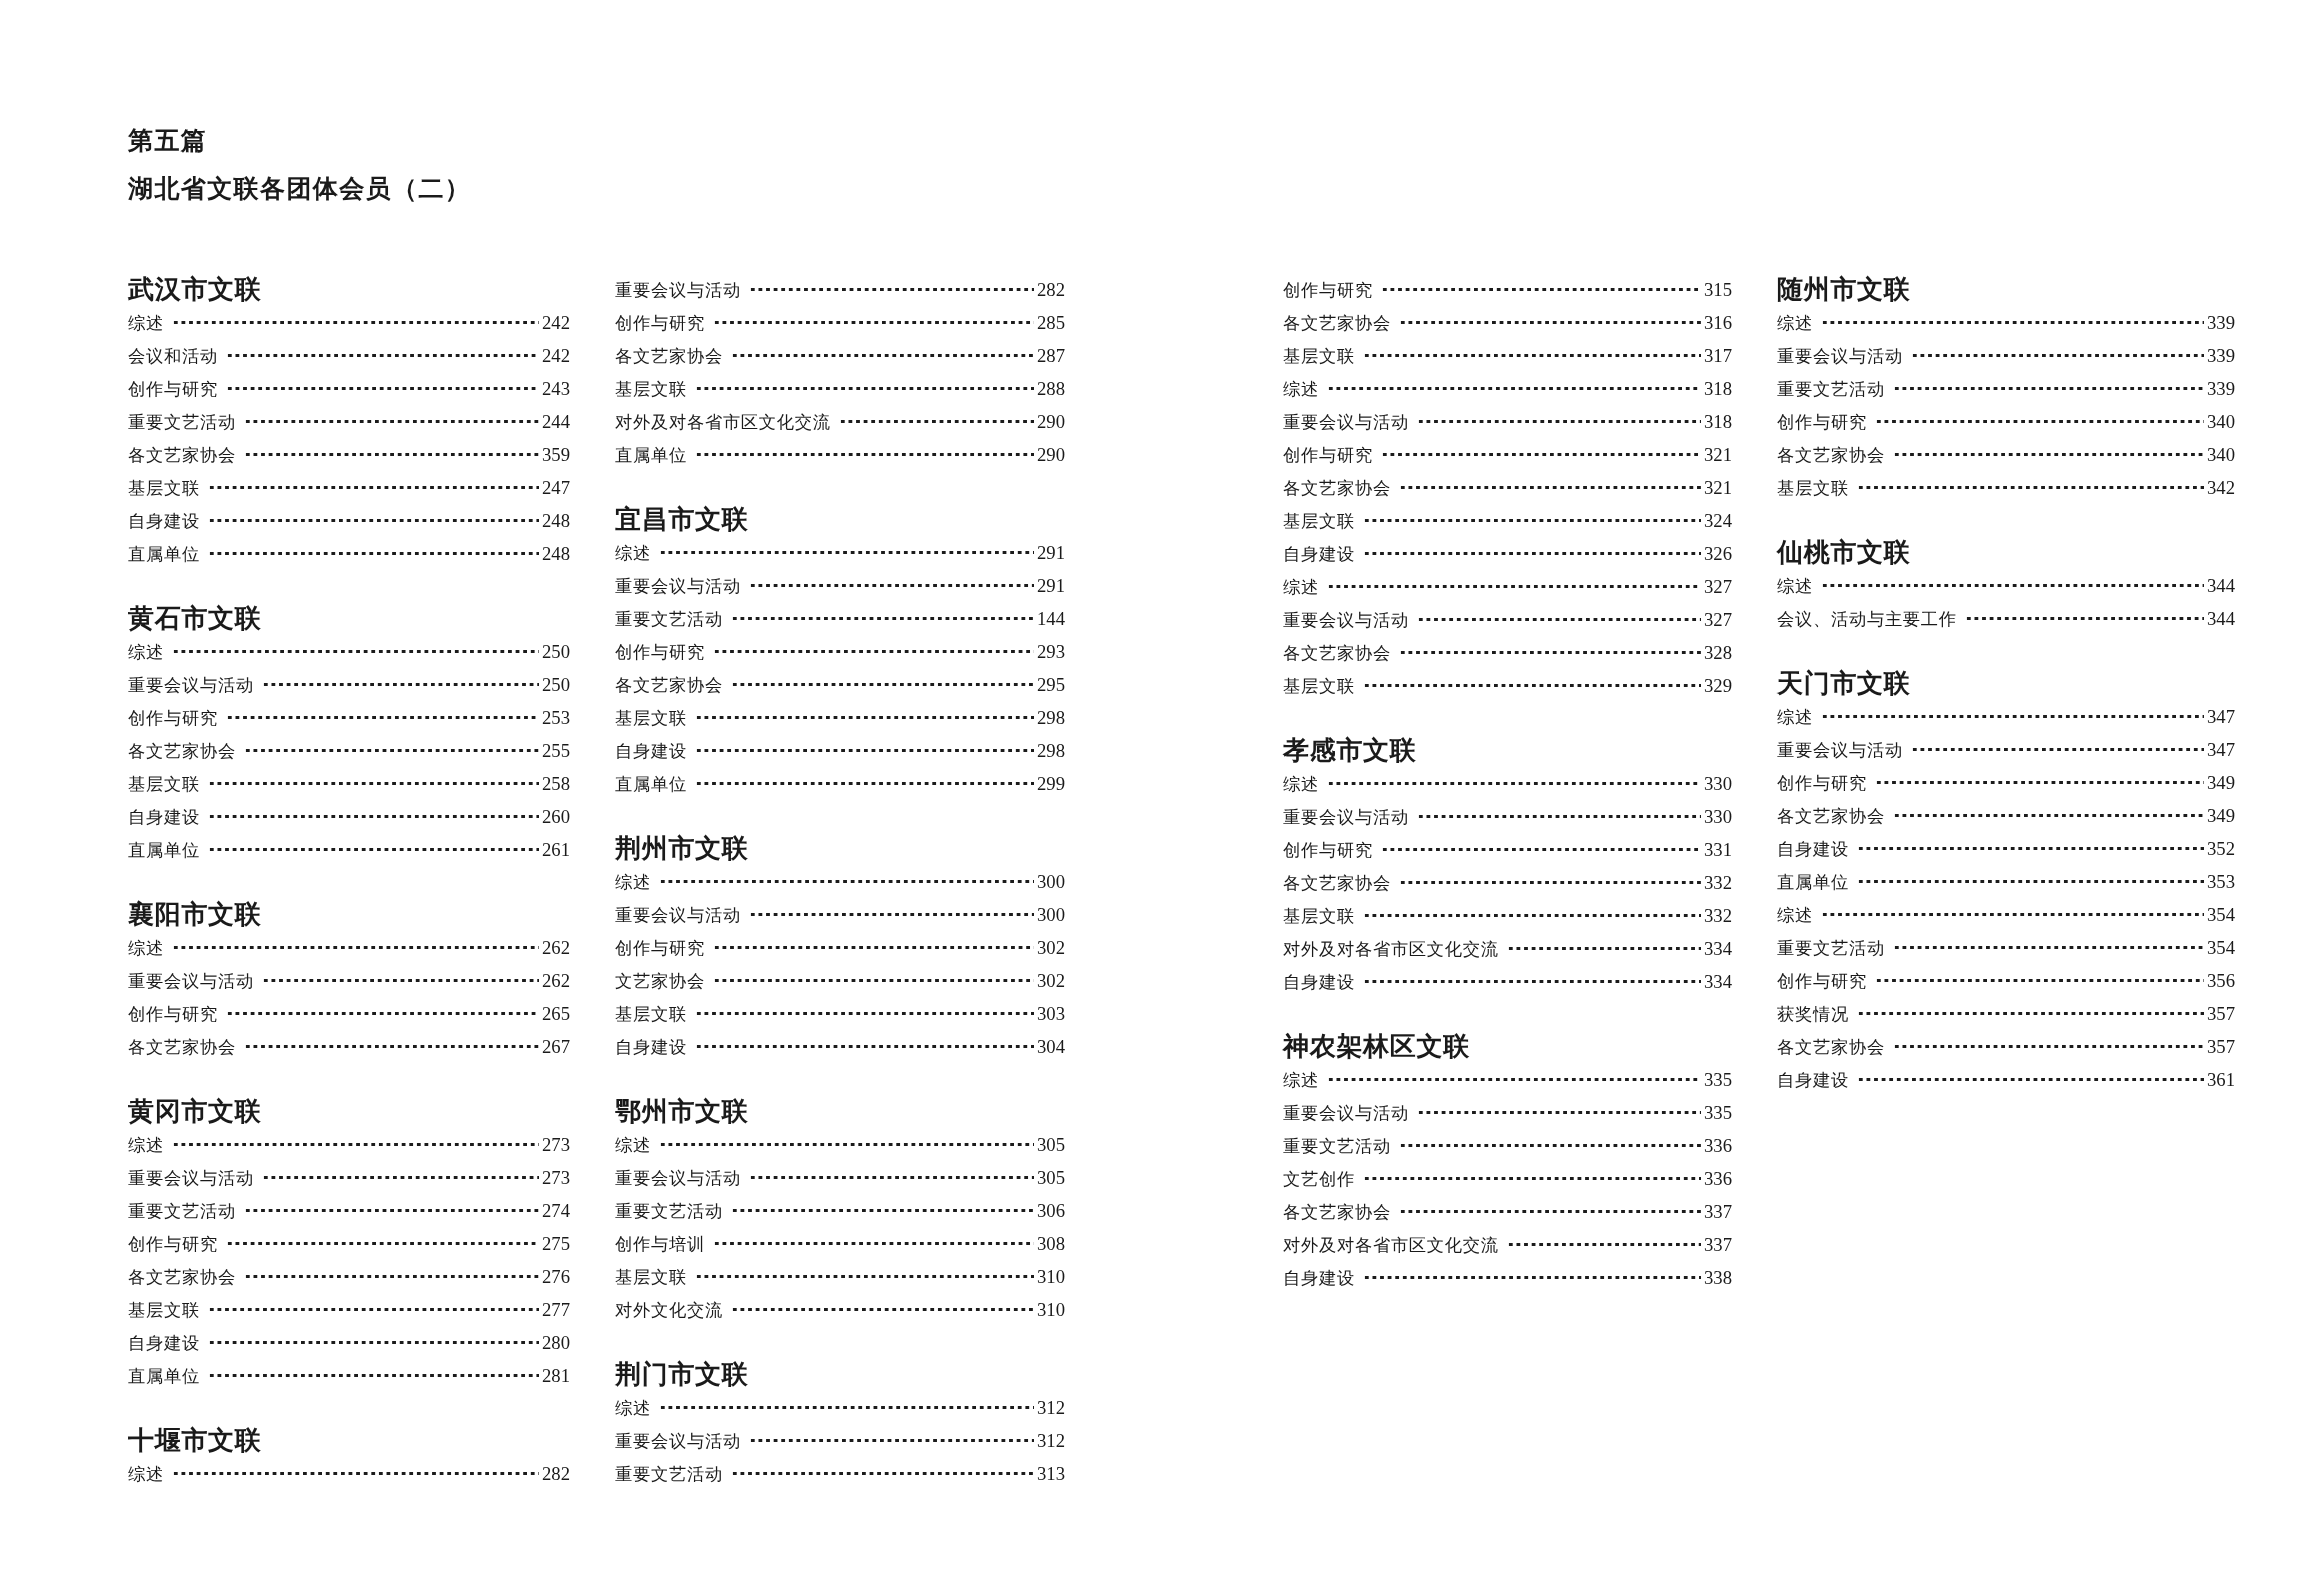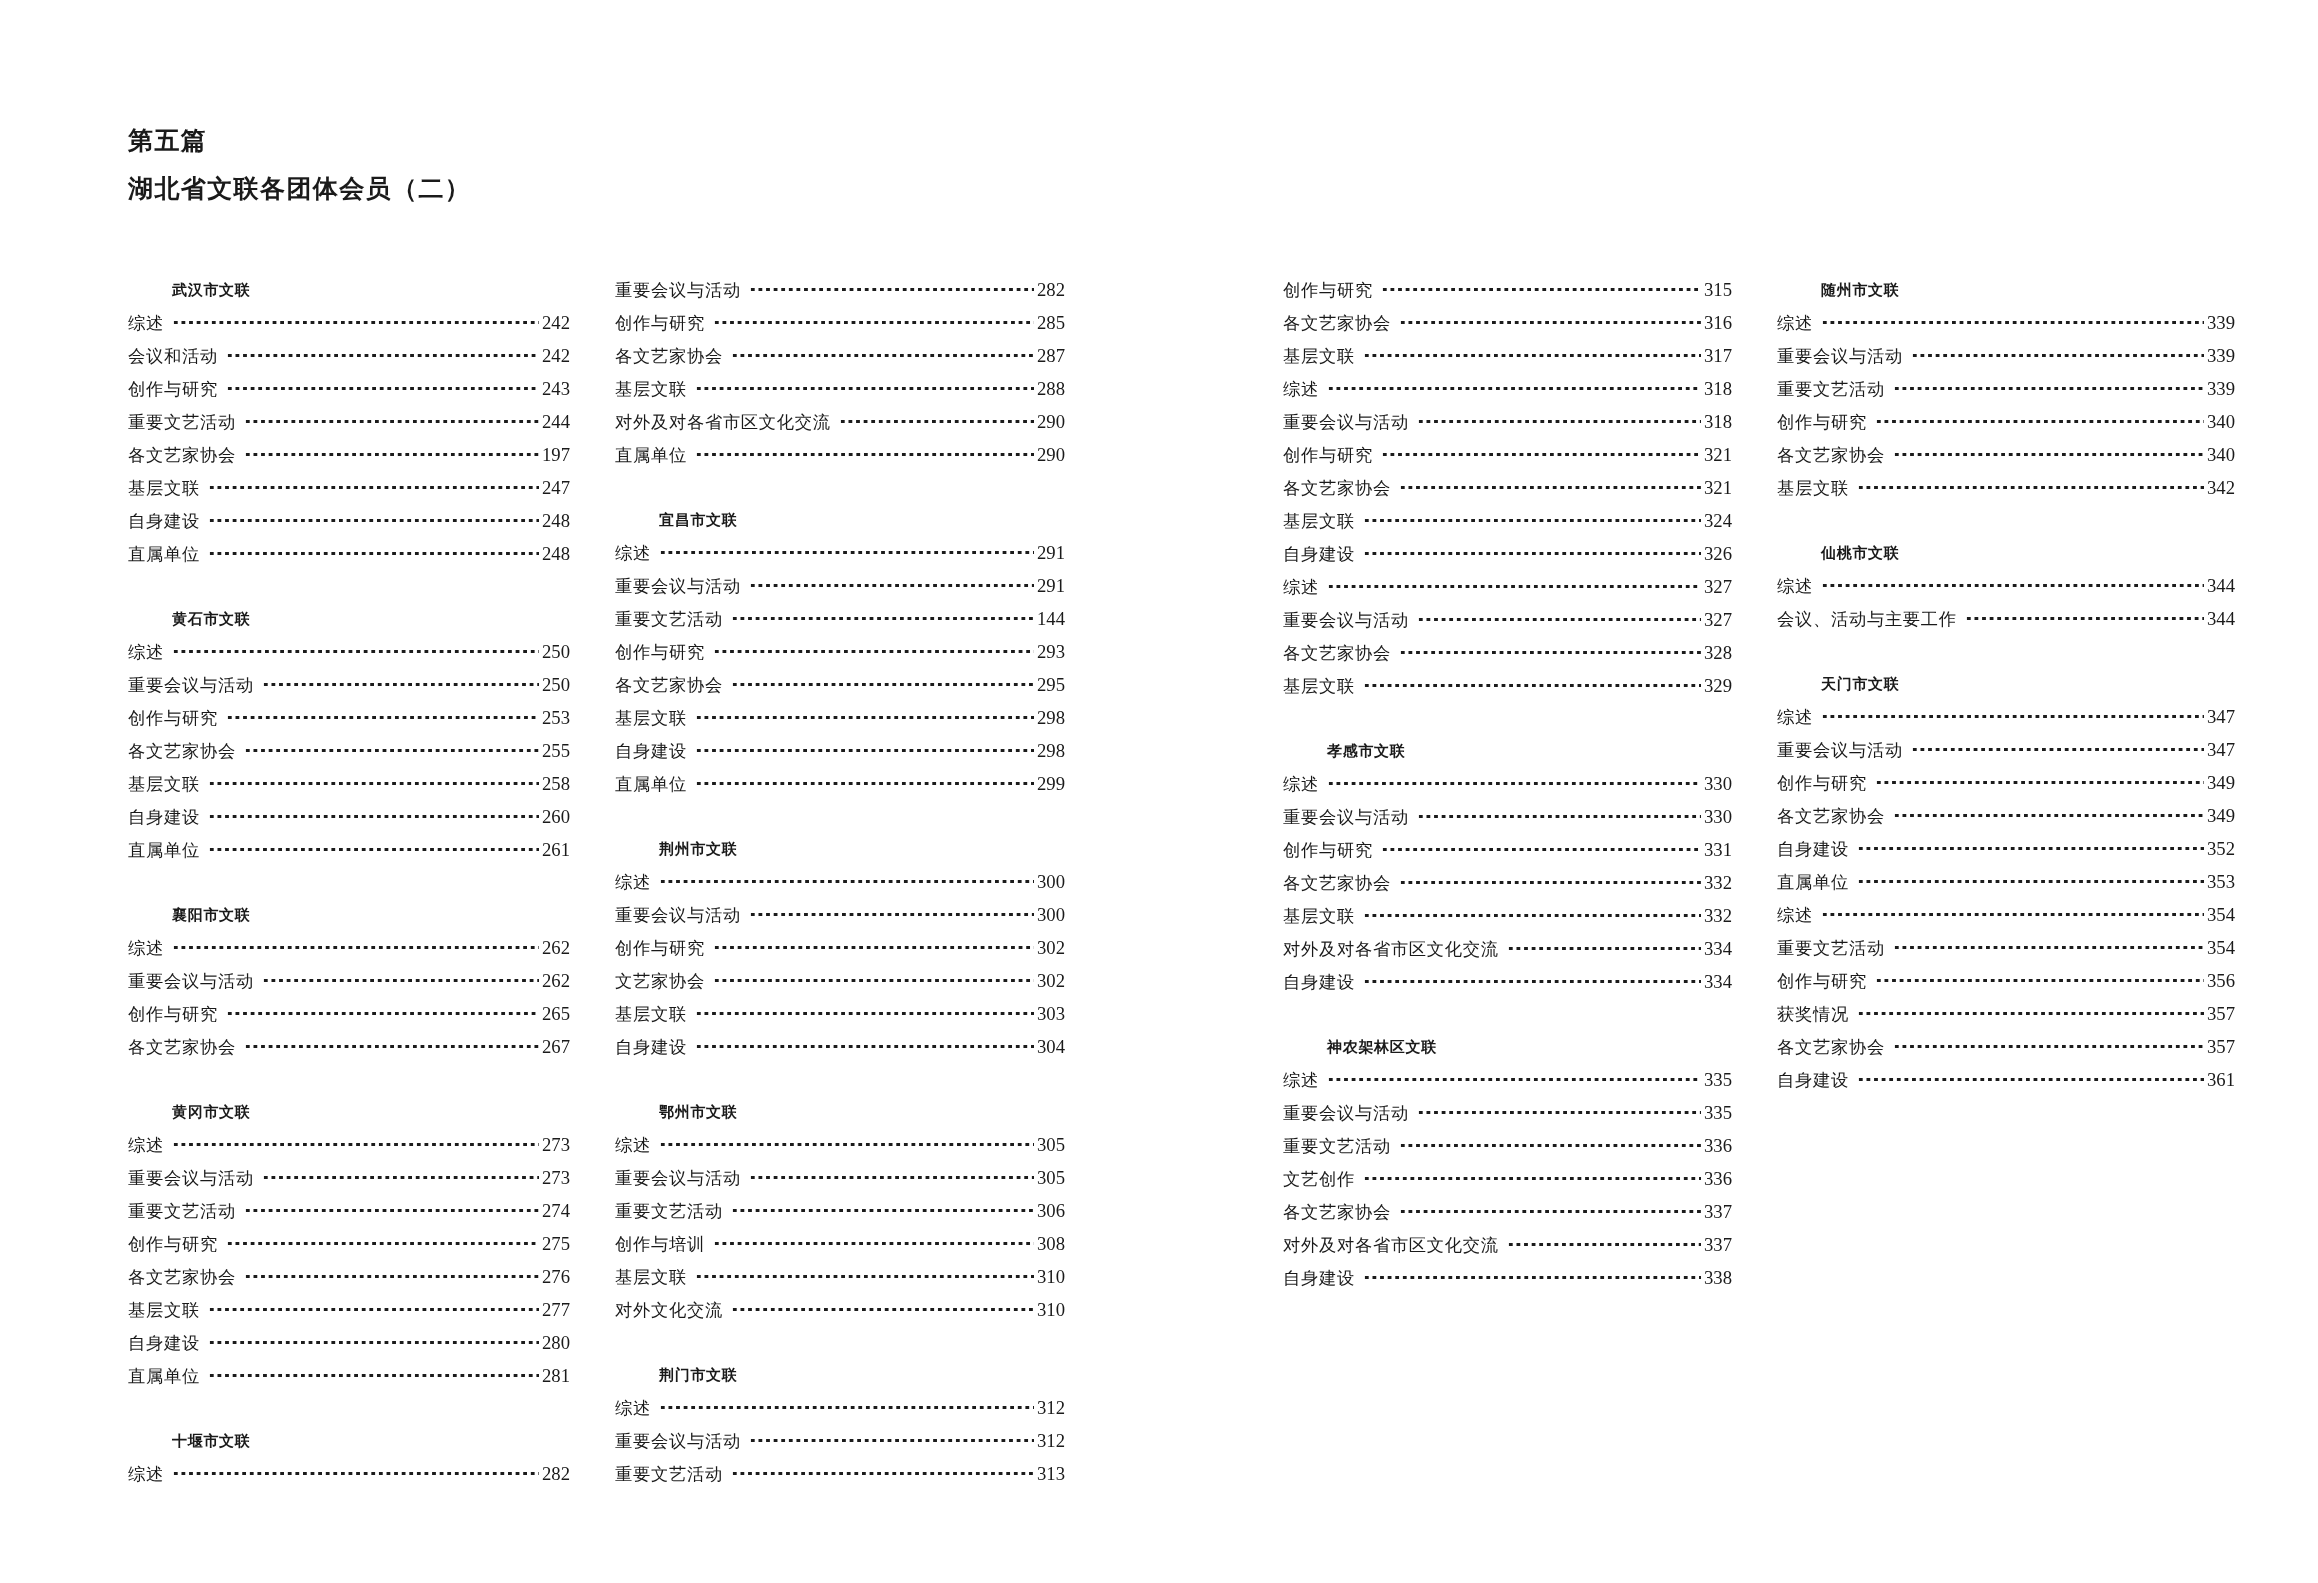--- a/index.html
+++ b/index.html
@@ -28,27 +28,26 @@
   .col-1 { left: 128px;  width: 442px; }
   .col-2 { left: 615px;  width: 450px; }
   .col-3 { left: 1283px; width: 449px; }
   .col-4 { left: 1777px; width: 458px; }
 
   .toc-block { margin: 0; }
 
   .section-heading {
     font-family: "Liberation Sans", "DejaVu Sans", sans-serif;
     font-weight: bold;
-    font-size: 15px;
+    font-size: 26px;
     line-height: 33px;
     height: 33px;
     letter-spacing: 0.7px;
     margin-top: 32px;
     white-space: nowrap;
-    margin-left: 44px;
   }
   .toc-block:first-child .section-heading { margin-top: 0; }
 
   .toc-entry {
     display: flex;
     align-items: center;
     height: 33px;
     font-size: 17.3px;
   }
   .entry-label {
@@ -97,21 +96,21 @@
     <span class="entry-page">243</span>
   </div>
         <div class="toc-entry">
     <span class="entry-label">重要文艺活动</span>
     <span class="entry-leader"></span>
     <span class="entry-page">244</span>
   </div>
         <div class="toc-entry">
     <span class="entry-label">各文艺家协会</span>
     <span class="entry-leader"></span>
-    <span class="entry-page">197</span>
+    <span class="entry-page">359</span>
   </div>
         <div class="toc-entry">
     <span class="entry-label">基层文联</span>
     <span class="entry-leader"></span>
     <span class="entry-page">247</span>
   </div>
         <div class="toc-entry">
     <span class="entry-label">自身建设</span>
     <span class="entry-leader"></span>
     <span class="entry-page">248</span>

